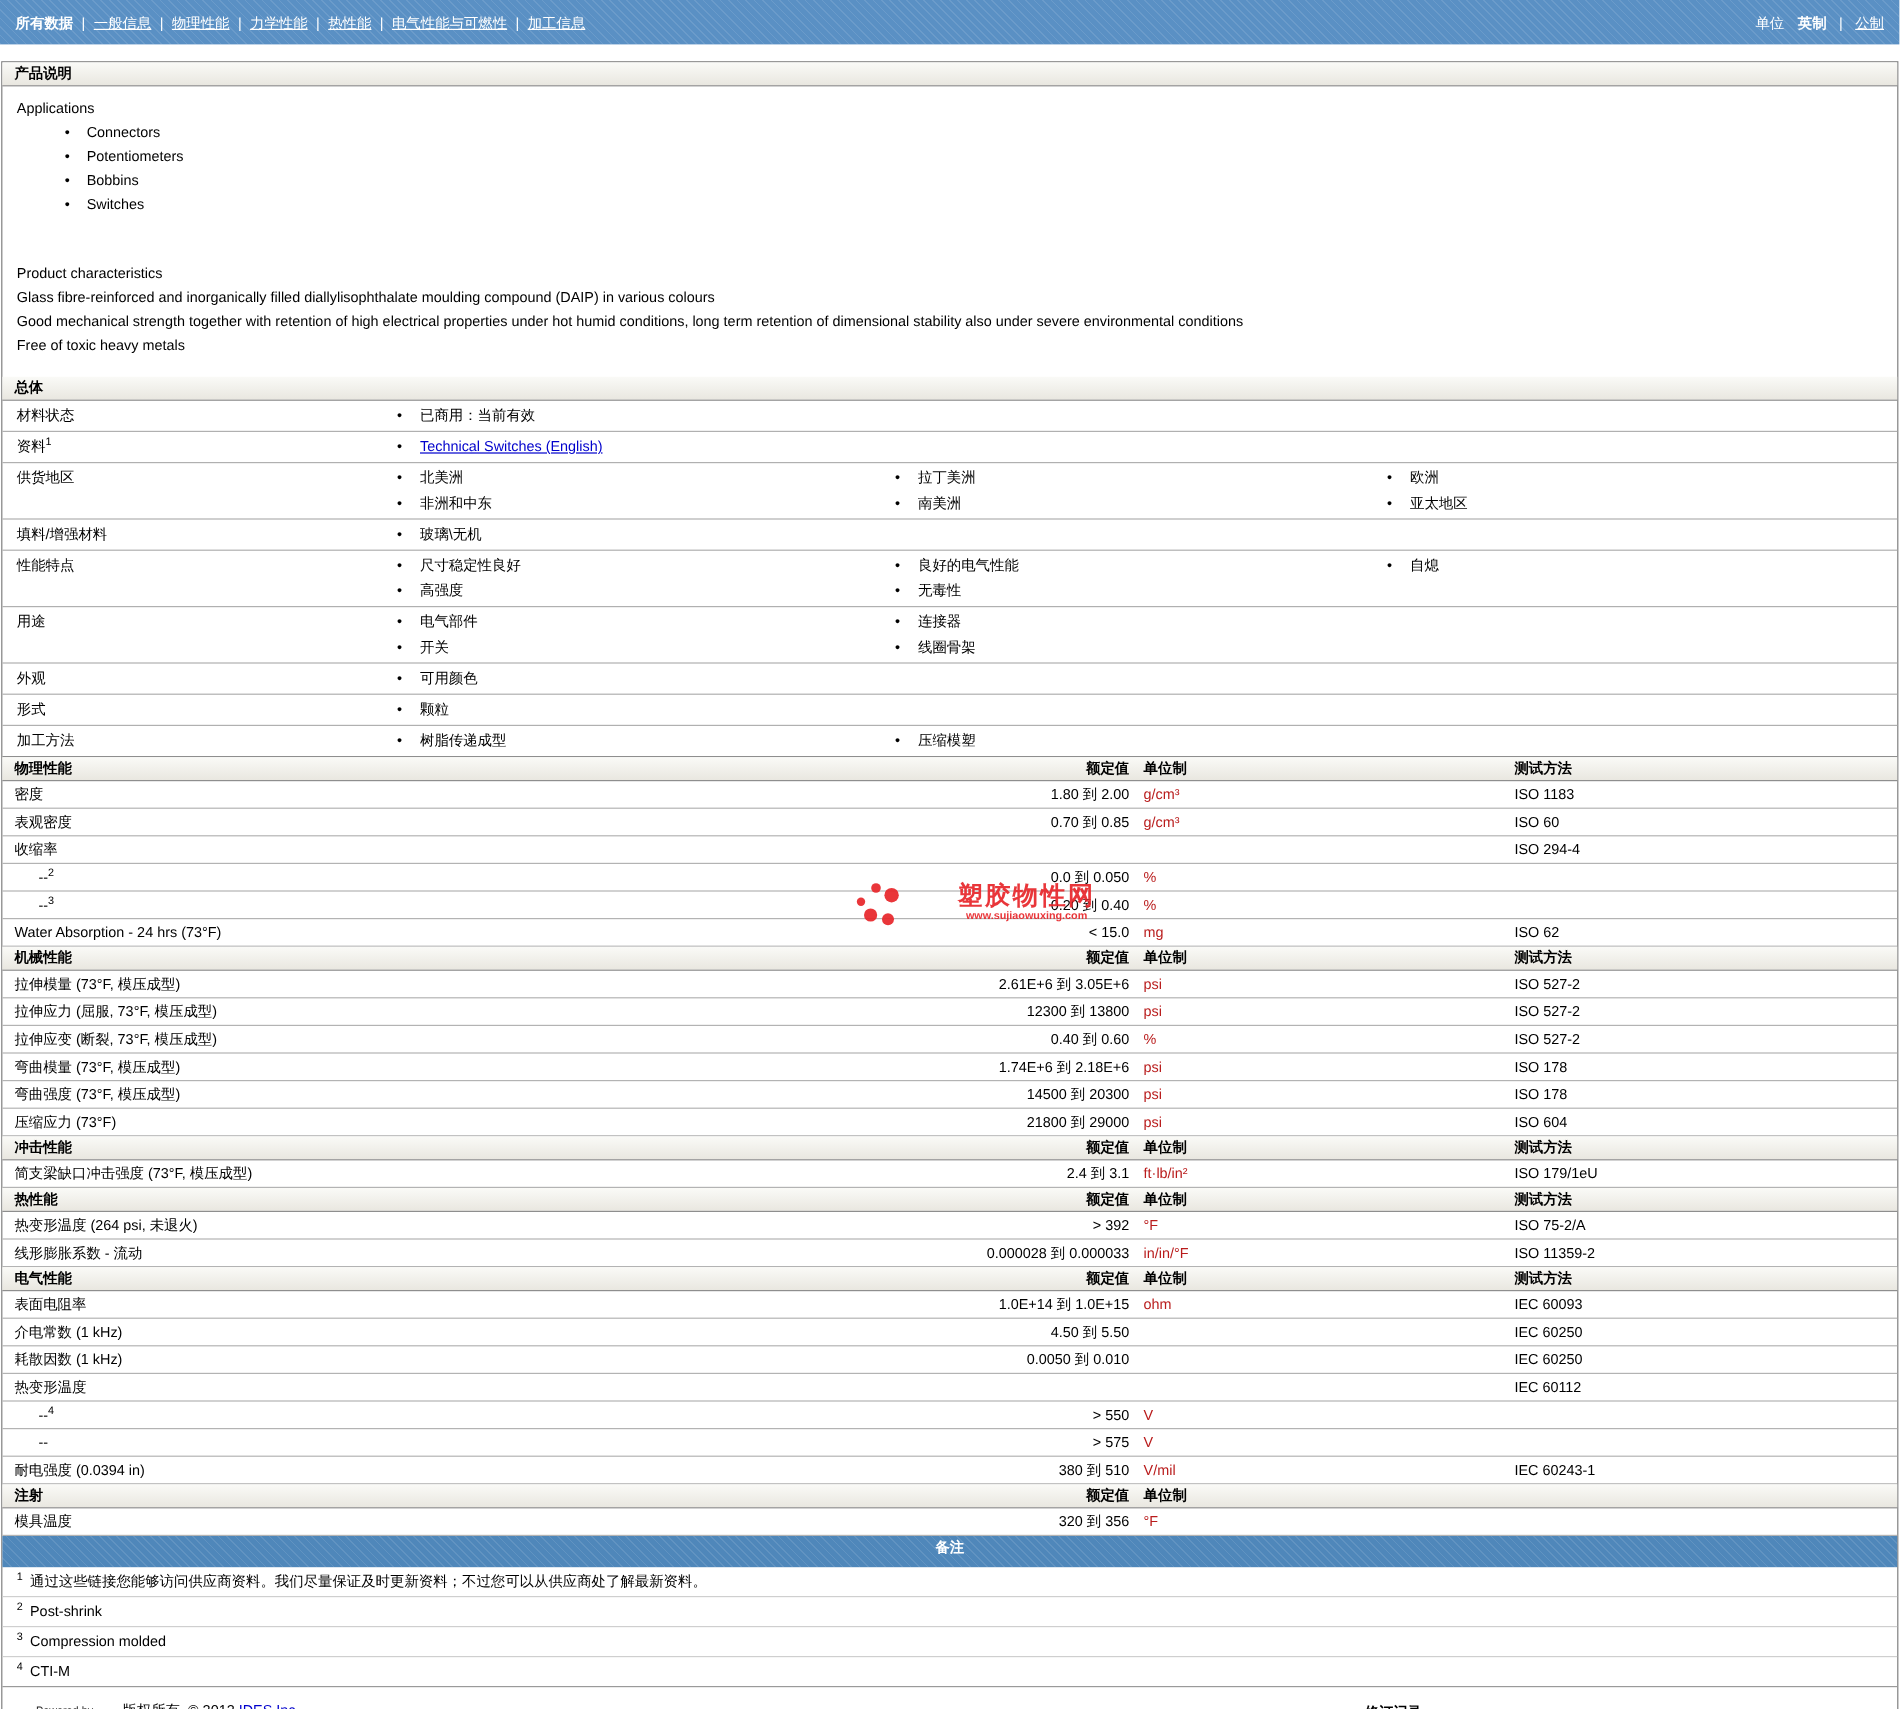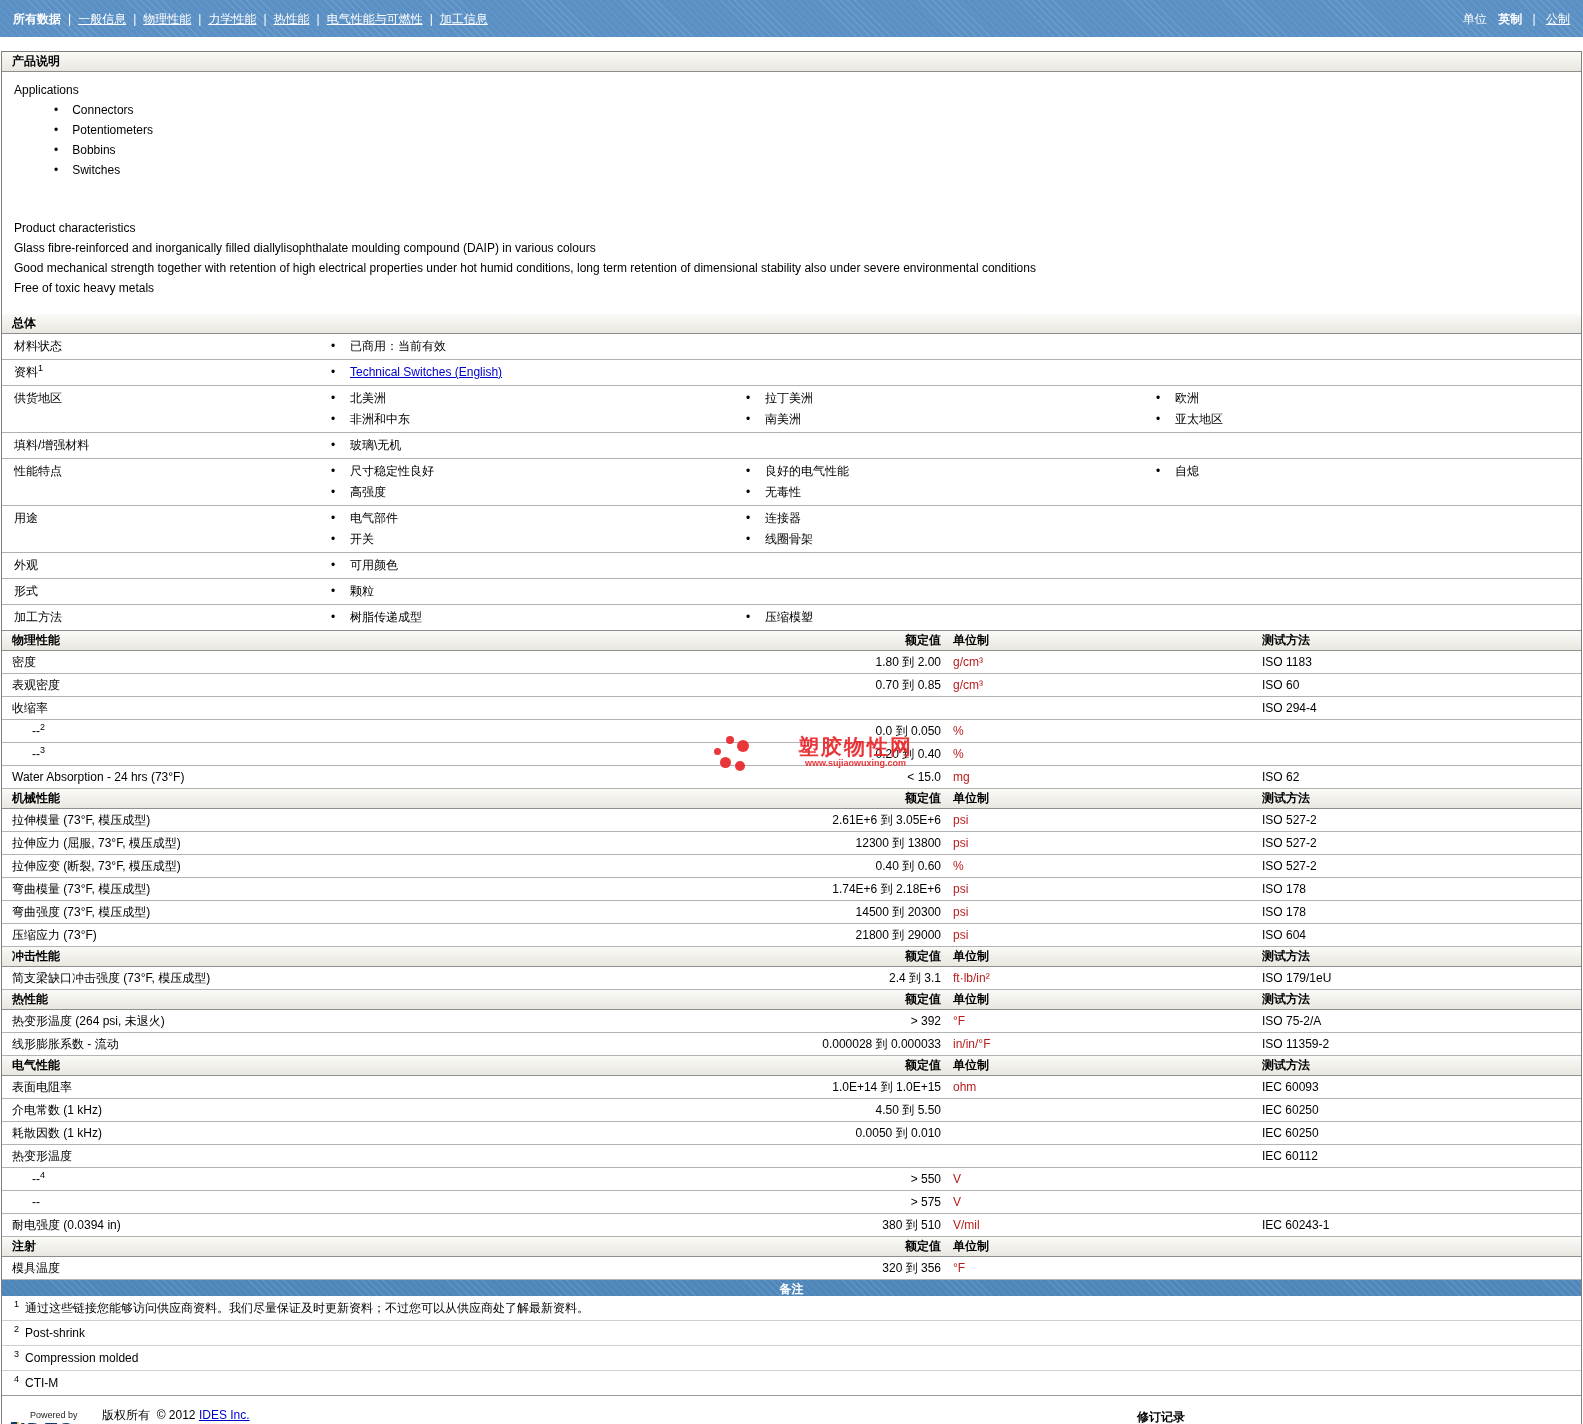--- a/index.html
+++ b/index.html
@@ -73,21 +73,21 @@
   }
   .p-name {}
   .p-name.indent { padding-left: 20px; }
   .p-cond { color:#000; }
   .p-val { text-align: right; padding-right: 6px; white-space: nowrap; }
   .p-unit { padding-left: 6px; color:#b91c1c; }
   .p-method {}
 
   
   .notes-bar {
-    height: 16px; line-height: 19px;
+    height: 26px; line-height: 19px;
     background: #4f87ba;
     background-image: repeating-linear-gradient(45deg, rgba(255,255,255,.10) 0 1px, transparent 1px 5px);
     color: #fff; font-weight: bold; text-align: center;
   }
   .fn-row { border-bottom: 1px solid #cfcfcf; padding: 3px 0 3px 12px; line-height: 18px; }
   .fn-row:last-of-type { border-bottom: 1px solid #9a9a9a; }
   .fn-row sup { margin-right: 6px; }
 
   
   .footer { display: flex; padding: 10px 14px 40px 6px; }

